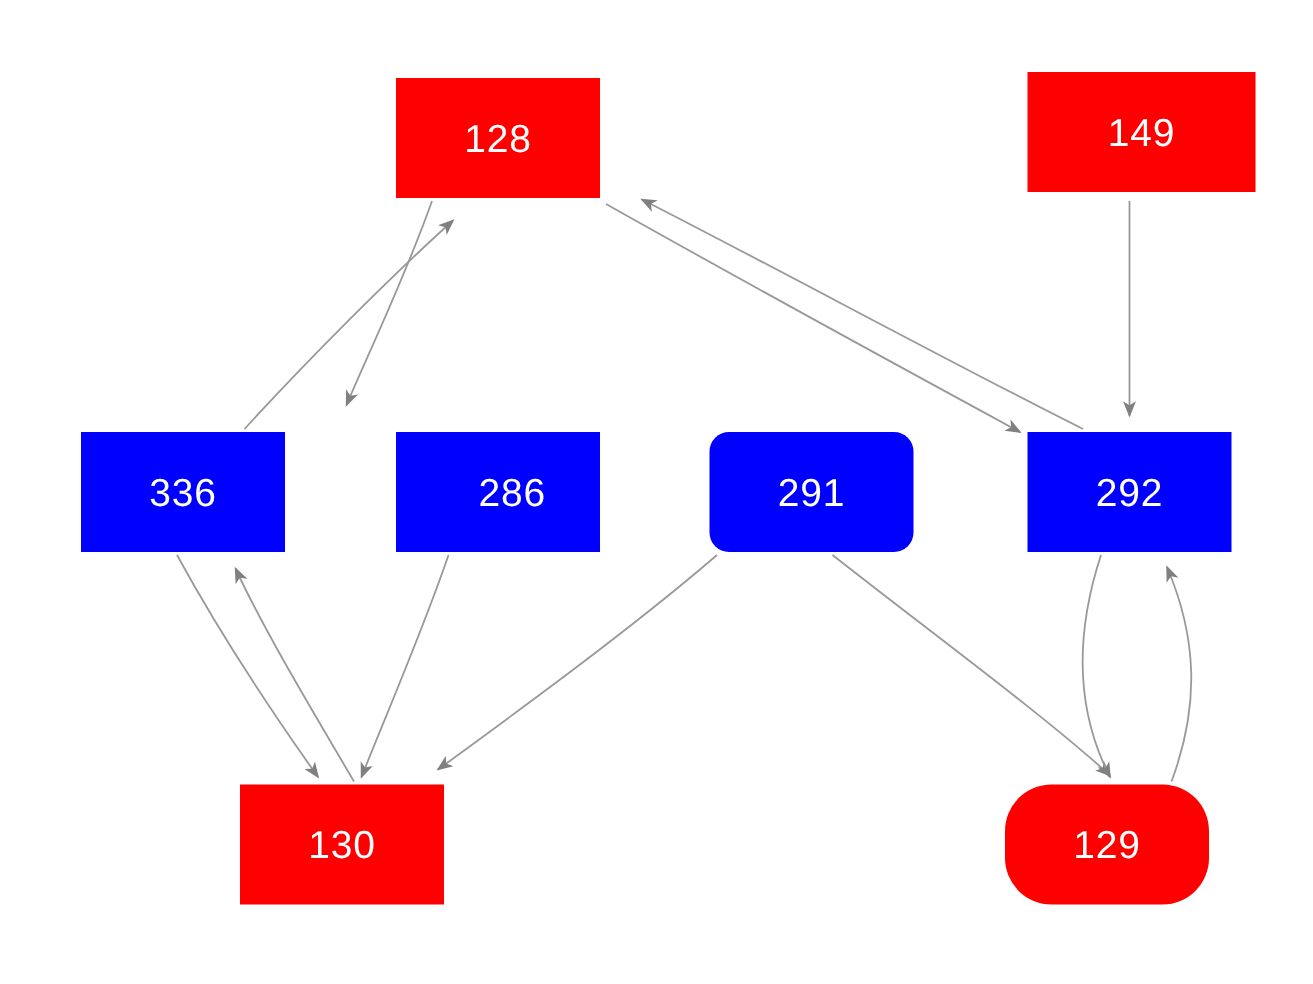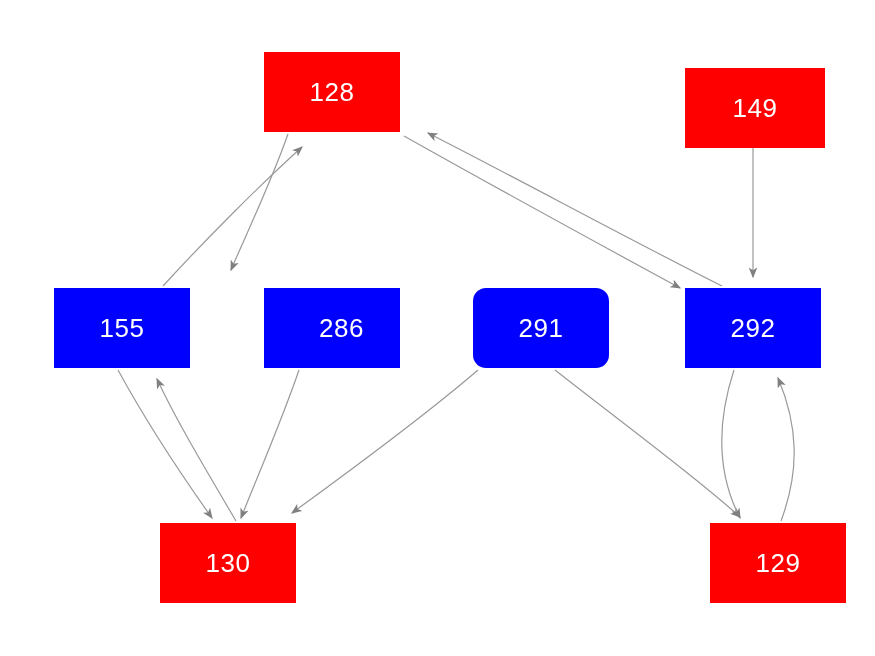--- a/index.html
+++ b/index.html
@@ -71,36 +71,36 @@
         <path d="M 555,370 C 625,425 700,480 740,517" fill="none" stroke="#999999" stroke-width="1.2" marker-end="url(#gv-arrow)"></path>
         <path d="M 734,370 C 716,425 718,475 740,518" fill="none" stroke="#999999" stroke-width="1.2" marker-end="url(#gv-arrow)"></path>
         <path d="M 781,521 C 800,470 798,425 778,378" fill="none" stroke="#999999" stroke-width="1.2" marker-end="url(#gv-arrow)"></path>
       </g>
   </svg>
 
   <div id="node-layer">
       <div class="node" style="left: 264px; top: 52px; width: 136px; height: 80px; background: rgb(255, 0, 0);">
         <span class="node-label" style="color: #ffffff; font-size: 26px;">128</span>
       </div>
-      <div class="node" style="left: 685px; top: 68px; width: 140px; height: 80px; background: rgb(255, 0, 0); justify-content: center;">
+      <div class="node" style="left: 685px; top: 48px; width: 152px; height: 80px; background: rgb(255, 0, 0); justify-content: center;">
         <span class="node-label" style="color: rgb(255, 255, 255); font-size: 26px;">149</span>
       </div>
       <div class="node" style="left: 54px; top: 288px; width: 136px; height: 80px; background: rgb(0, 0, 255);">
-        <span class="node-label" style="color: rgb(255, 255, 255); font-size: 26px;">155</span>
+        <span class="node-label" style="color: rgb(255, 255, 255); font-size: 26px;">336</span>
       </div>
       <div class="node" style="left: 264px; top: 288px; width: 136px; height: 80px; background: rgb(0, 0, 255); padding-left: 19px;">
         <span class="node-label" style="color: rgb(255, 255, 255); font-size: 26px;">286</span>
       </div>
       <div class="node" style="left: 473px; top: 288px; width: 136px; height: 80px; background: rgb(0, 0, 255); border-radius: 13px;">
         <span class="node-label" style="color: rgb(255, 255, 255); font-size: 26px;">291</span>
       </div>
       <div class="node" style="left: 685px; top: 288px; width: 136px; height: 80px; background: rgb(0, 0, 255);">
         <span class="node-label" style="color: rgb(255, 255, 255); font-size: 26px;">292</span>
       </div>
       <div class="node" style="left: 160px; top: 523px; width: 136px; height: 80px; background: rgb(255, 0, 0); text-align: center;">
         <span class="node-label" style="color: rgb(255, 255, 255); font-size: 26px;">130</span>
       </div>
-      <div class="node" style="left: 710px; top: 523px; width: 136px; height: 80px; background: rgb(255, 0, 0);">
+      <div class="node" style="left: 670px; top: 523px; width: 136px; height: 80px; background: rgb(255, 0, 0); border-radius: 31px;">
         <span class="node-label" style="color: rgb(255, 255, 255); font-size: 26px;">129</span>
       </div>
     </div>
 
 </div>
 
 </body></html>

